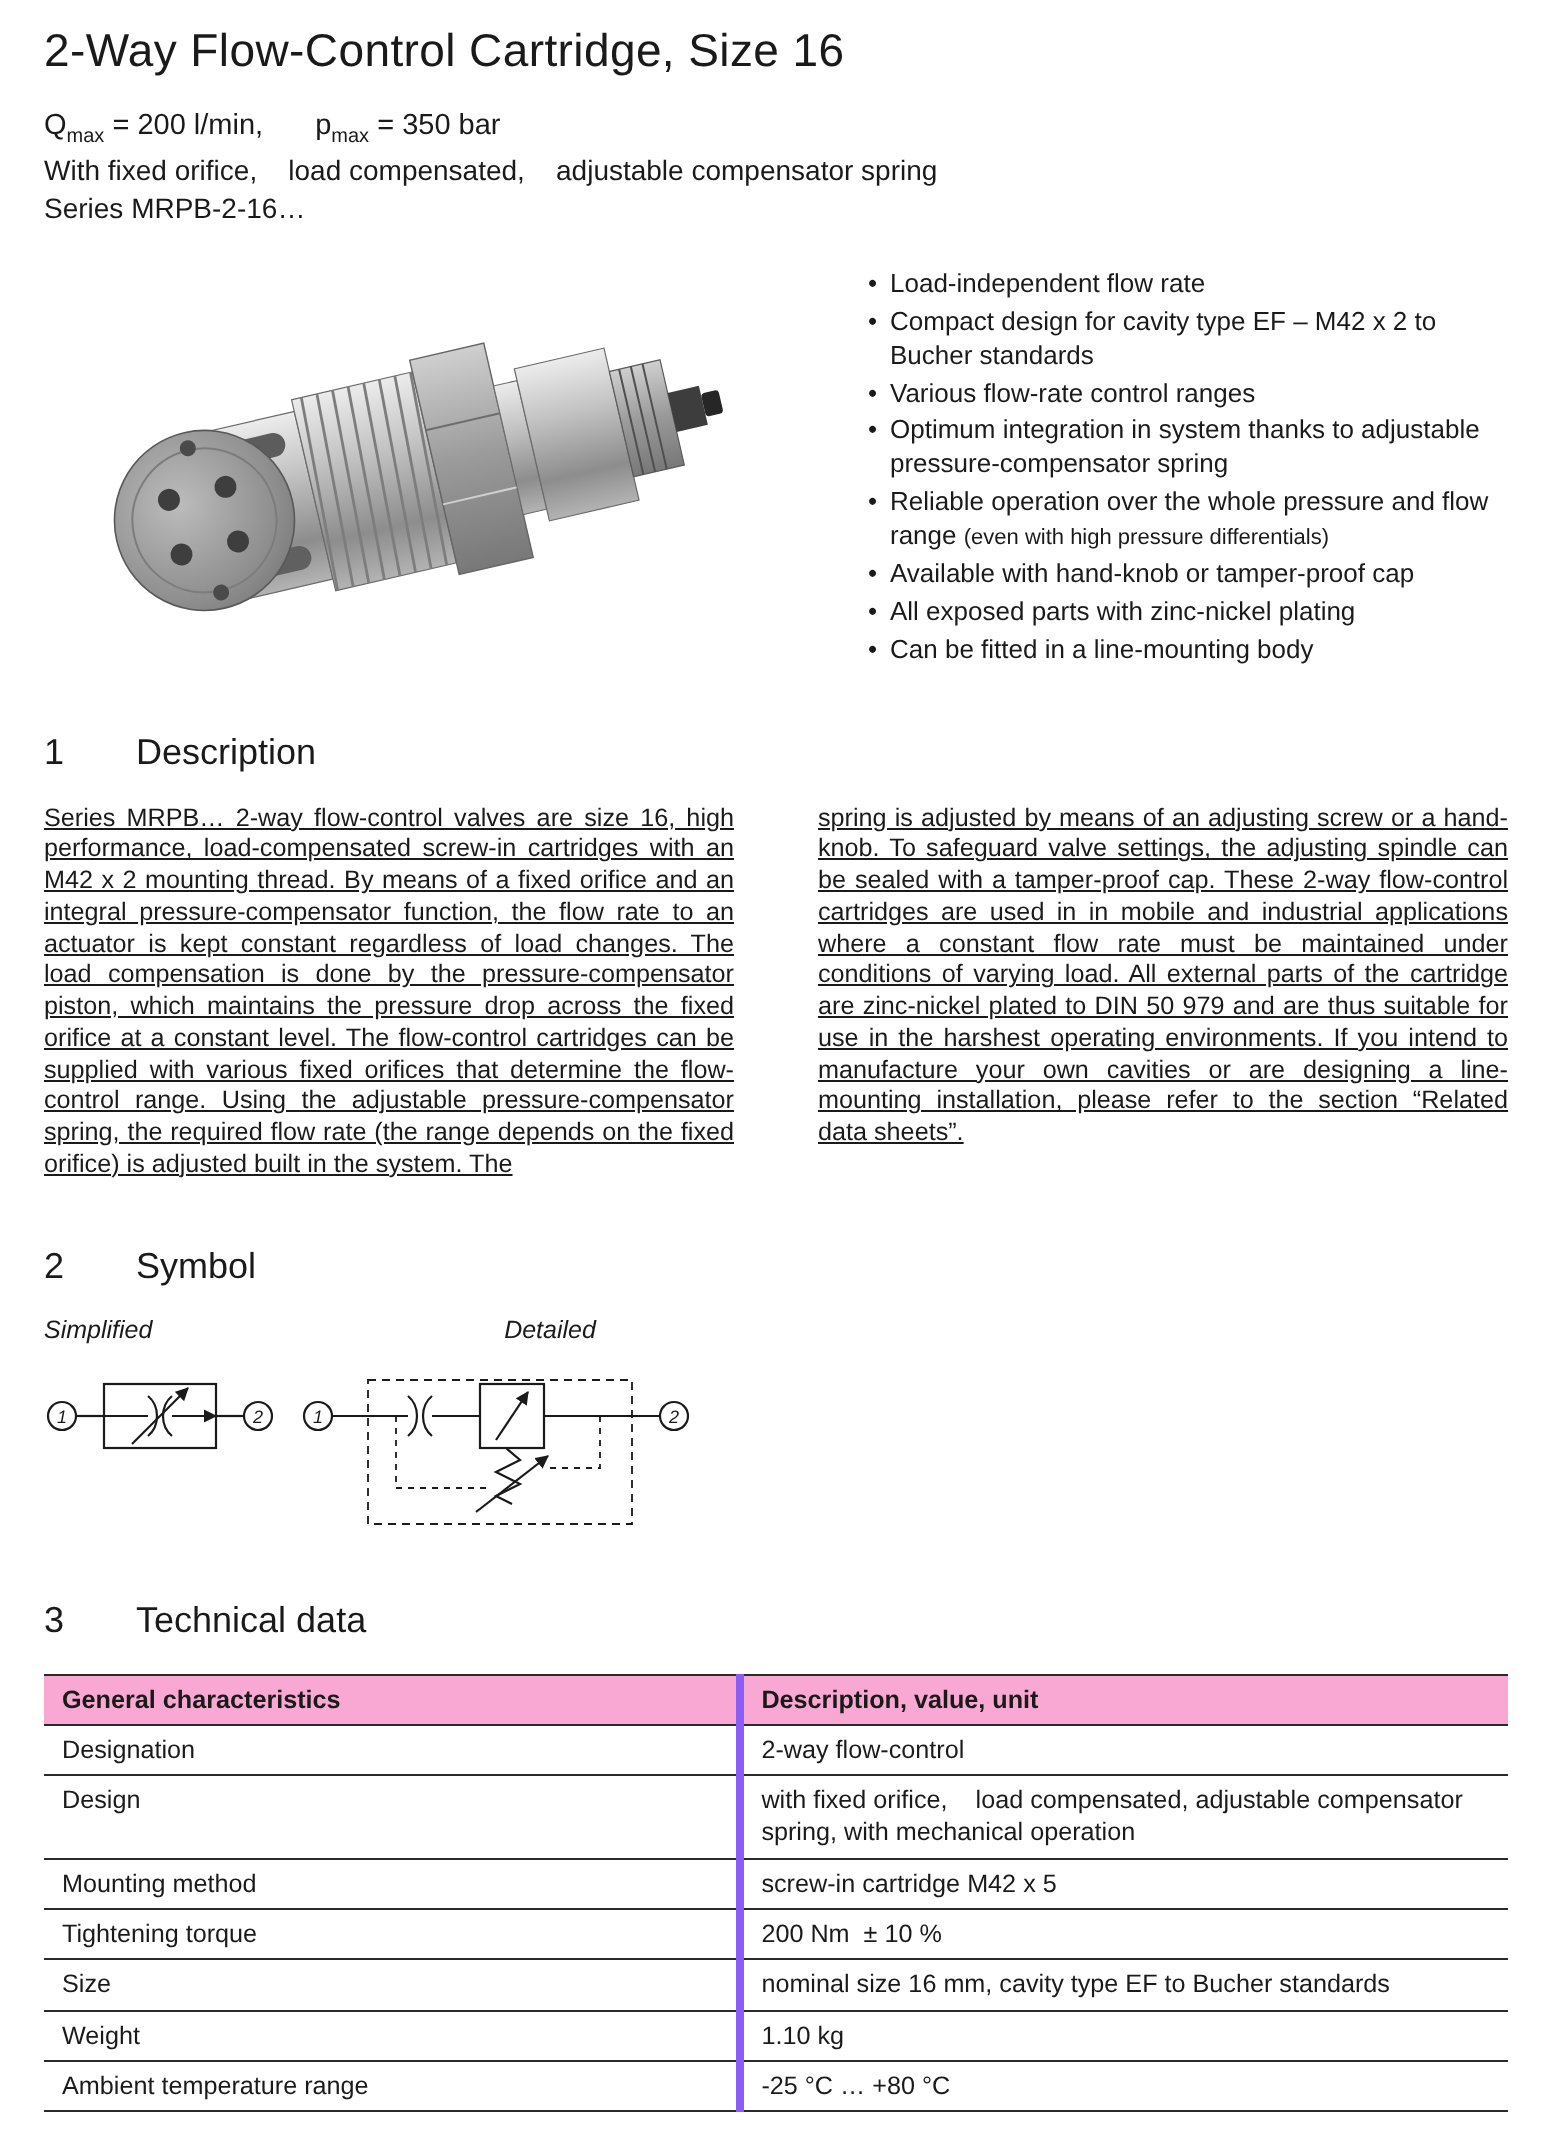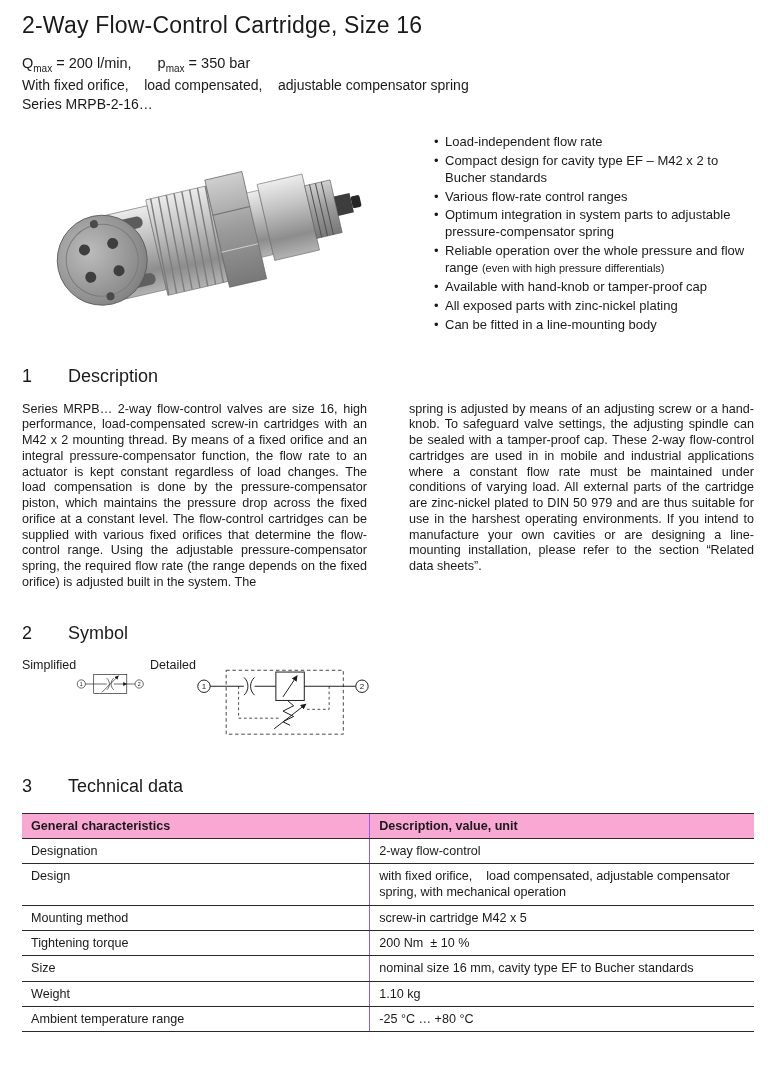--- a/index.html
+++ b/index.html
@@ -18,43 +18,43 @@
   .hero{display:flex;margin-top:18px;min-height:192px;}
   .valve-wrap{width:372px;flex:0 0 auto;}
   .features{flex:1;padding-top:4px;margin:0;}
   .features li{list-style:none;position:relative;padding-left:11px;font-size:13px;line-height:1.3;margin-bottom:2px;}
   .features li::before{content:"•";position:absolute;left:0;top:0;}
   .feat-note{font-size:11px;}
 
   .sec-head{display:flex;font-size:18px;font-weight:400;}
   .sec-head .num{width:46px;flex:0 0 auto;}
   .sec-desc{margin-top:30px;}
-  .desc-cols{display:flex;gap:42px;margin-top:15px;}
+  .desc-cols{display:flex;gap:42px;margin-top:15px;text-decoration:underline;}
   .desc-col{flex:1;font-size:12.6px;line-height:1.25;text-align:justify;}
 
   .sec-symbol{margin-top:32px;}
   .symbols{display:flex;margin-top:14px;align-items:flex-start;}
-  .sym-block{display:flex;}
+  .sym-block{display:flex;flex-direction:column;font-style:italic;}
   .sym-simplified{width:128px;}
   .sym-detailed{width:250px;text-align:center;}
   .sym-label{font-size:12.5px;margin-bottom:10px;}
   .sym-svg{display:block;}
   .sym-svg text{font-size:9px;fill:#1a1a1a;}
 
   .sec-tech{margin-top:26px;}
   table.tech{width:100%;border-collapse:collapse;margin-top:16px;font-size:12.6px;}
   table.tech th{
     background:#f9a8d4;font-weight:700;text-align:left;
     padding:5px 9px;border-top:1px solid #2a2a2a;border-bottom:1px solid #2a2a2a;
   }
   table.tech td{
     text-align:left;vertical-align:top;padding:4px 9px;
     border-bottom:1px solid #2a2a2a;white-space:pre-wrap;line-height:1.3;
   }
-  .col2{border-left:1px solid #8b5cf6;}
+  .col2{border-left:4px solid #8b5cf6;}
 </style>
 </head>
 <body>
 
 <div class="page">
 
   <div class="title">2-Way Flow-Control Cartridge, Size 16</div>
 
   <div class="spec-line"><span>Q</span><sub>max</sub><span> = 200 l/min,</span><span class="spec-gap"></span><span>p</span><sub>max</sub><span> = 350 bar</span></div>
 
@@ -114,21 +114,21 @@
           <circle cx="90" cy="121" r="5.5" fill="#3e3e3e"></circle>
           <circle cx="76" cy="70" r="4" fill="#4a4a4a"></circle>
           <circle cx="76" cy="144" r="4" fill="#4a4a4a"></circle>
         </g>
       </svg>
     </div>
     <ul class="features">
       <li><span>Load-independent flow rate</span></li>
       <li><span>Compact design for cavity type EF – M42 x 2 to Bucher standards</span></li>
       <li><span>Various flow-rate control ranges</span></li>
-      <li><span>Optimum integration in system parts to adjustable pressure-compensator spring</span></li>
+      <li><span>Optimum integration in system thanks to adjustable pressure-compensator spring</span></li>
       <li><span>Reliable operation over the whole pressure and flow range</span>
         <span class="feat-note">(even with high pressure differentials)</span></li>
       <li><span>Available with hand-knob or tamper-proof cap</span></li>
       <li><span>All exposed parts with zinc-nickel plating</span></li>
       <li><span>Can be fitted in a line-mounting body</span></li>
     </ul>
   </div>
 
   <div class="sec-head sec-desc">
     <span class="num">1</span>

